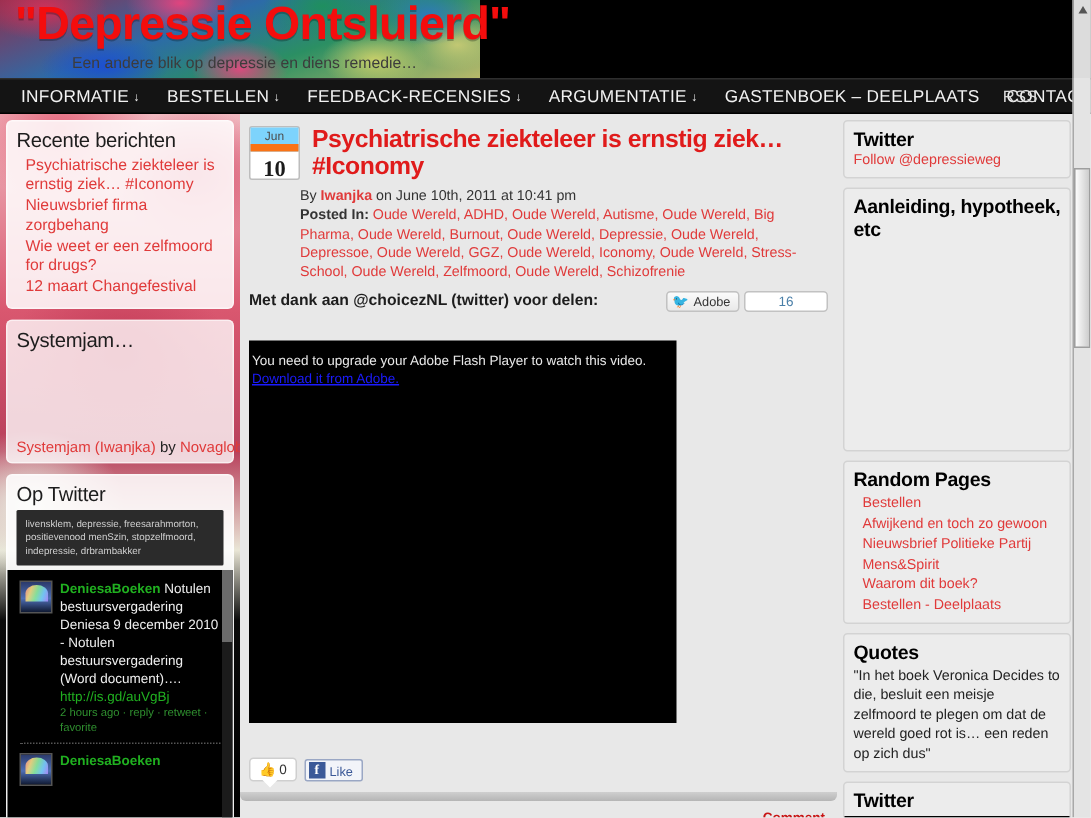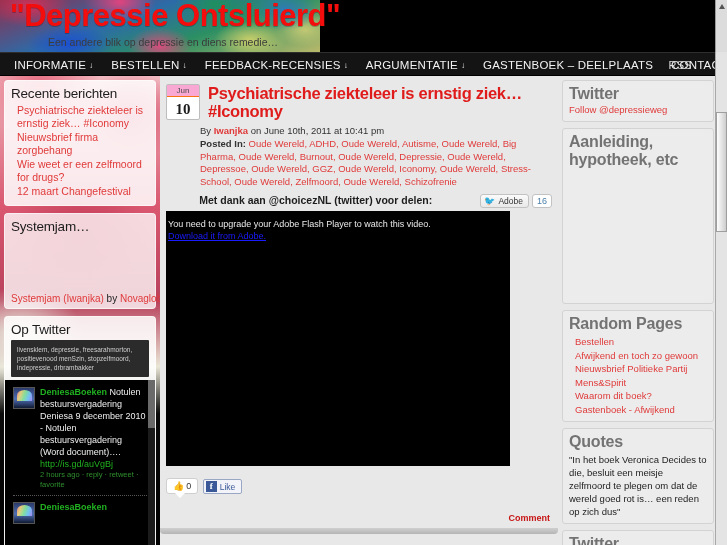--- a/index.html
+++ b/index.html
@@ -140,54 +140,53 @@
   #main {
     position: absolute; left: 160px; top: 4px; width: 398px;
     background: #e8e8e8;
   }
   #post-head { display: flex; gap: 8px; padding: 4px 6px 0 6px; }
   #date-badge {
     flex: 0 0 34px; width: 34px; height: 36px; background: #fff;
     border: 1px solid #bdbdbd; text-align: center; border-radius: 2px;
   }
   #date-month {
-    display: block; font-size: 8px; color: #4d4d4d; background: #f9a8d4;
-    border-bottom: 1px solid #f97316; line-height: 11px; text-align: center;
+    display: block; font-size: 8px; color: #4d4d4d; background: #7dd3fc;
+    border-bottom: 5px solid #f97316; line-height: 11px; text-align: center;
   }
   #date-day { display: block; font-size: 15px; font-weight: bold; color: #1b1b1b; line-height: 24px; font-family: "Liberation Serif", serif; }
   #post-title {
     font-size: 16.5px; font-weight: bold; color: #e01b1b; line-height: 18px;
     letter-spacing: -.3px; cursor: pointer;
   }
   #post-meta { padding: 4px 6px 0 40px; }
   #post-byline { font-size: 9.5px; color: #333; font-weight: bold; line-height: 13px; }
   #post-byline .author { color: #e03a3a; text-align: center; }
   #post-byline .plain { font-weight: normal; }
   #post-cats { font-size: 9.5px; color: #333; font-weight: bold; line-height: 12.5px; padding-top: 1px; }
   #post-cats .cat { color: #e03a3a; font-weight: normal; cursor: pointer; }
   #post-intro-row {
-    display: flex; align-items: flex-start; justify-content: flex-end;
+    display: flex; align-items: flex-start; justify-content: space-between;
     padding: 6px 6px 3px 6px;
-    gap: 48px;
   }
   #post-intro { font-size: 10.5px; color: #1d1d1d; font-weight: bold; }
   #tweet-box { display: flex; align-items: flex-start; gap: 3px; }
   #tweet-btn {
     display: flex; align-items: center; gap: 3px;
     background: linear-gradient(180deg,#fbfbfb,#e9e9e9);
     border: 1px solid #c2c2c2; border-radius: 3px;
     font-size: 8.5px; color: #333; padding: 1px 5px 1px 3px; cursor: pointer;
   }
   #tweet-bird { color: #3aa3e3; font-size: 9px; }
   #tweet-count {
     background: #fff; border: 1px solid #c2c2c2; border-radius: 3px;
-    font-size: 9px; color: #4a7fa8; padding: 1px 4px; cursor: pointer;
+    font-size: 9px; color: #4a7fa8; padding: 1px 22px; cursor: pointer;
   }
   #video {
-    margin: 0 6px; width: 344px; height: 255px; background: #000; position: relative;
+    margin: 16px 6px; width: 285px; height: 255px; background: #000; position: relative;
   }
   #video-msg { position: absolute; left: 2px; top: 8px; font-size: 9px; color: #e9e9e9; }
   #video-link { position: absolute; left: 2px; top: 20px; font-size: 9px; color: #1b1bff; text-decoration: underline; cursor: pointer; }
   #post-footer { position: relative; height: 62px; margin: 5px 6px 0 6px; }
   #fb-bubble {
     display: inline-flex; align-items: center; gap: 2px;
     background: #fff; border: 1px solid #cfcfcf; border-radius: 3px;
     padding: 2px 6px; font-size: 9px; color: #333; position: relative; cursor: pointer;
   }
   #fb-bubble::after{
@@ -216,21 +215,21 @@
   }
 
   
   #sidebar-right {
     position: absolute; left: 562px; top: 4px; width: 152px;
   }
   .rwidget {
     background: #ececec; border: 1px solid #d3d3d3;
     border-radius: 3px; margin-bottom: 6px; padding: 4px 6px 5px 6px;
   }
-  .rwidget-title { font-size: 16px; font-weight: bold; color: #737373; letter-spacing: -.2px; }
+  .rwidget-title { font-size: 13px; font-weight: bold; color: #000000; letter-spacing: -.2px; }
   .rwidget-sub { font-size: 9.5px; color: #e03a3a; line-height: 13px; cursor: pointer; }
   .rlist { list-style: none; padding-top: 2px; }
   .rlist li { font-size: 9.5px; color: #e03a3a; line-height: 13.5px; padding-left: 6px; cursor: pointer; }
   #quote-text { font-size: 9.5px; color: #222; line-height: 13px; padding-top: 2px; }
   #tw-right-feed { background: #000; margin: 3px -6px -5px -6px; padding: 6px; height: 44px; overflow: hidden; }
 
   #page-scrollbar {
     position: absolute; right: 0; top: 52px; width: 12px; height: 493px;
     background: #e4e4e4; border-left: 1px solid #a8a8a8;
   }
@@ -383,21 +382,21 @@
       </div>
 
       <div class="rwidget">
         <div class="rwidget-title">Random Pages</div>
         <ul class="rlist">
           <li>Bestellen</li>
           <li>Afwijkend en toch zo gewoon</li>
           <li>Nieuwsbrief Politieke Partij</li>
           <li>Mens&amp;Spirit</li>
           <li>Waarom dit boek?</li>
-          <li>Gastenboek - Afwijkend</li>
+          <li>Bestellen - Deelplaats</li>
         </ul>
       </div>
 
       <div class="rwidget">
         <div class="rwidget-title">Quotes</div>
         <div id="quote-text">"In het boek Veronica Decides to die, besluit een meisje zelfmoord te plegen om dat de wereld goed rot is… een reden op zich dus"</div>
       </div>
 
       <div class="rwidget">
         <div class="rwidget-title">Twitter</div>

